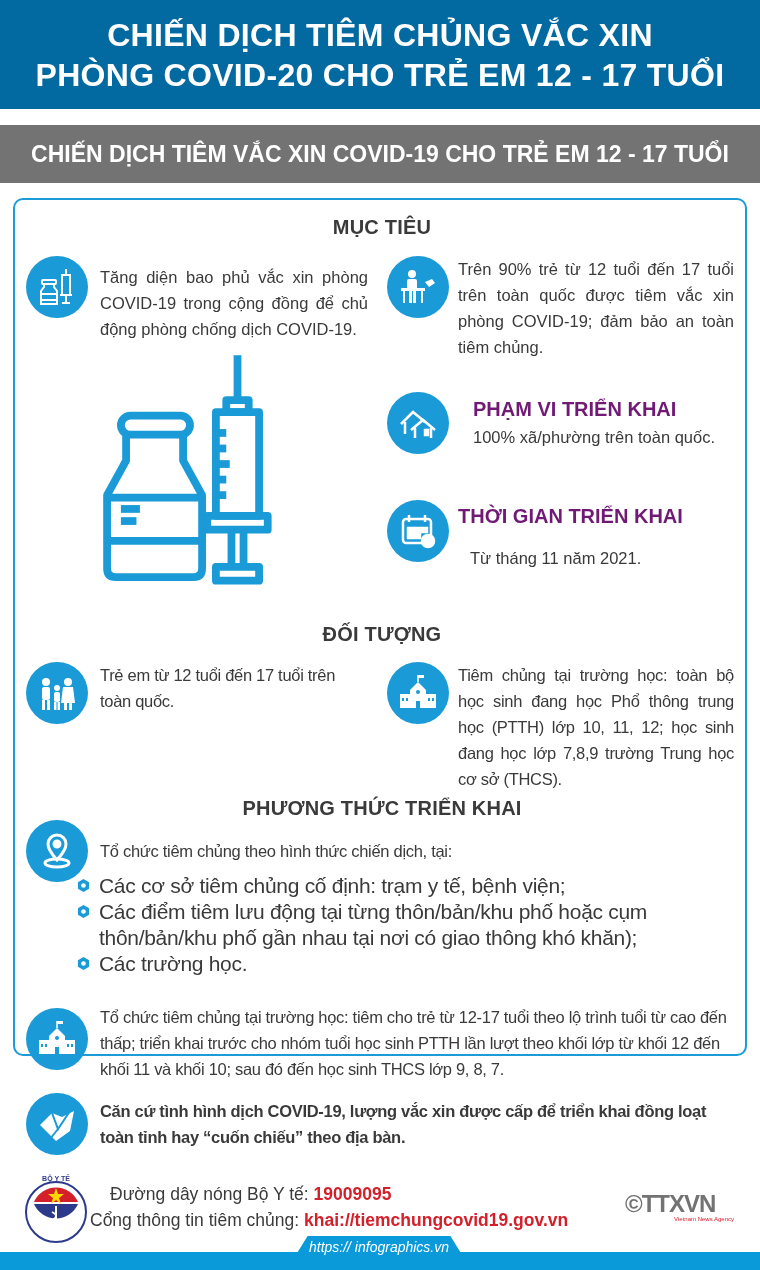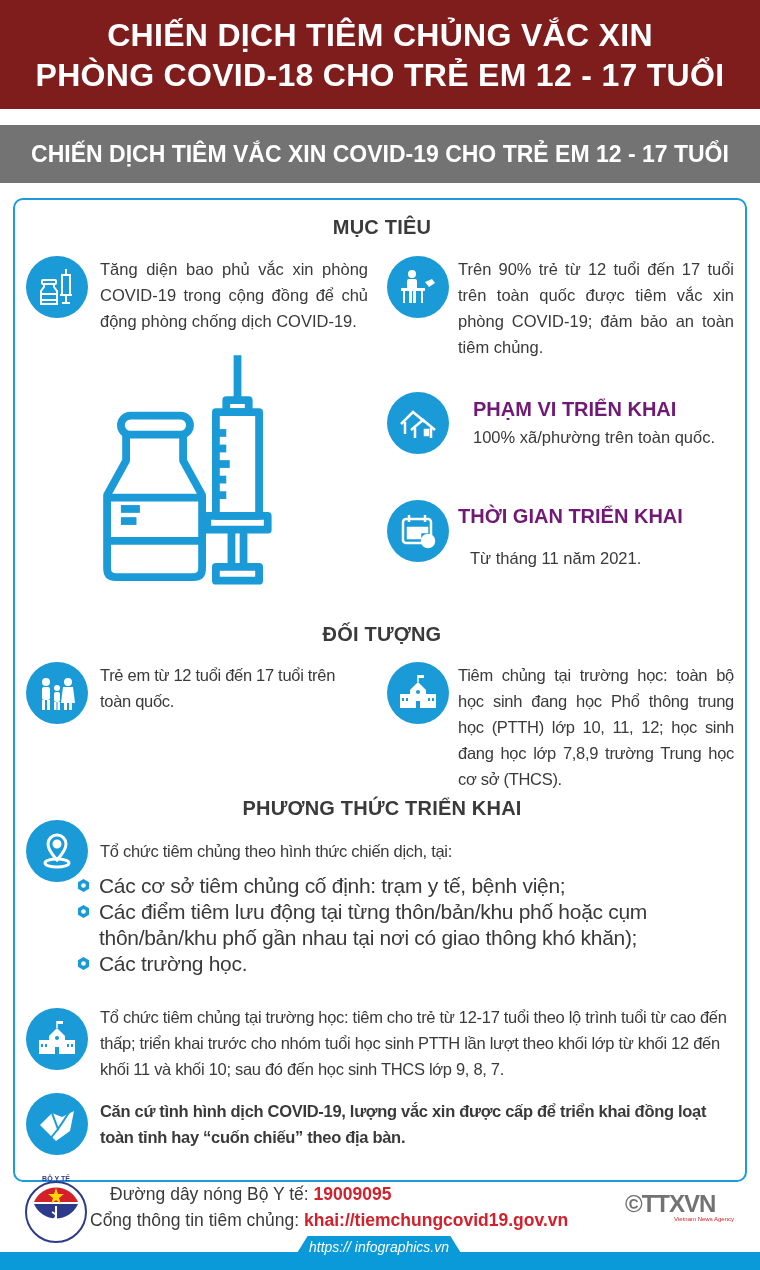--- a/index.html
+++ b/index.html
@@ -1,34 +1,34 @@
 <!DOCTYPE html>
 <html><head>
 <meta charset="utf-8">
 <style>
   * { box-sizing: border-box; margin: 0; padding: 0; }
   html, body { width: 760px; height: 1270px; background: #ffffff; overflow: hidden; }
   body { font-family: "Liberation Sans", "DejaVu Sans", sans-serif; color: #3a3a3a; position: relative; }
 
   .banner-main {
     position: absolute; left: 0; top: 0; width: 760px; height: 109px;
-    background: #7f1d1d; color: #fff; text-align: center;
+    background: #0369a1; color: #fff; text-align: center;
     display: flex; flex-direction: column; justify-content: center;
   }
   .banner-main div {
     font-family: "Liberation Sans", sans-serif; font-weight: bold;
     font-size: 32px; line-height: 40px; letter-spacing: 0.3px;
   }
   .banner-sub {
     position: absolute; left: 0; top: 125px; width: 760px; height: 58px;
     background: #737373; color: #fff; text-align: center;
     font-weight: bold; font-size: 23px; line-height: 58px;
   }
   .card {
-    position: absolute; left: 13px; top: 198px; width: 734px; height: 984px;
+    position: absolute; left: 13px; top: 198px; width: 734px; height: 858px;
     border: 2px solid #1b9bd8; border-radius: 10px; background: #fff;
   }
   .section-title {
     position: absolute; left: 0; width: 734px; text-align: center;
     font-weight: bold; font-size: 20px; color: #3a3a3a; letter-spacing: 0.2px;
   }
   .icon-circle {
     position: absolute; width: 62px; height: 62px; border-radius: 50%;
     background: #1a9ad7; display: flex; align-items: center; justify-content: center;
   }
@@ -59,42 +59,42 @@
     position: absolute; left: 294px; top: 1236px; width: 170px; height: 22px;
     background: #0a9ad9; clip-path: polygon(8% 0, 92% 0, 100% 100%, 0 100%);
     color: #fff; font-style: italic; font-size: 14px; text-align: center; line-height: 23px;
   }
 </style>
 </head>
 <body>
 
 <div class="banner-main">
   <div>CHIẾN DỊCH TIÊM CHỦNG VẮC XIN</div>
-  <div>PHÒNG COVID-18 CHO TRẺ EM 12 - 17 TUỔI</div>
+  <div>PHÒNG COVID-20 CHO TRẺ EM 12 - 17 TUỔI</div>
 </div>
 <div class="banner-sub">CHIẾN DỊCH TIÊM VẮC XIN COVID-19 CHO TRẺ EM 12 - 17 TUỔI</div>
 
 <div class="card">
 
   <div class="section-title" style="top:16px;">MỤC TIÊU</div>
 
   <div class="icon-circle" style="left:11px; top:56px;">
     <svg viewBox="0 0 42 42" fill="none" stroke="#fff" stroke-width="2">
       <rect x="6" y="14" width="14" height="4" rx="1"></rect>
       <path d="M8 18 v3 l-3 4 v13 h16 v-13 l-3 -4 v-3"></path>
       <line x1="5" y1="28" x2="21" y2="28"></line>
         <line x1="5" y1="34" x2="21" y2="34"></line>
       <line x1="30" y1="3" x2="30" y2="9"></line>
       <rect x="26" y="9" width="8" height="20"></rect>
       <line x1="24" y1="29" x2="36" y2="29"></line>
       <line x1="30" y1="29" x2="30" y2="36"></line>
       <line x1="26" y1="37" x2="34" y2="37"></line>
     </svg>
   </div>
-  <div class="txt justify" style="left:85px; top:56px; width:268px;">Tăng diện bao phủ vắc xin phòng COVID-19 trong cộng đồng để chủ động phòng chống dịch COVID-19.</div>
+  <div class="txt justify" style="left:85px; top:64px; width:268px;">Tăng diện bao phủ vắc xin phòng COVID-19 trong cộng đồng để chủ động phòng chống dịch COVID-19.</div>
 
   <div class="icon-circle" style="left:372px; top:56px;">
     <svg viewBox="0 0 42 42" fill="#fff">
       <circle cx="15" cy="8" r="4"></circle>
       <rect x="10" y="13" width="10" height="12" rx="2"></rect>
       <rect x="4" y="22" width="24" height="3"></rect>
       <rect x="6" y="25" width="2" height="12"></rect>
         <rect x="24" y="25" width="2" height="12"></rect>
       <rect x="12" y="25" width="3" height="12"></rect>
         <rect x="16" y="25" width="3" height="12"></rect>

